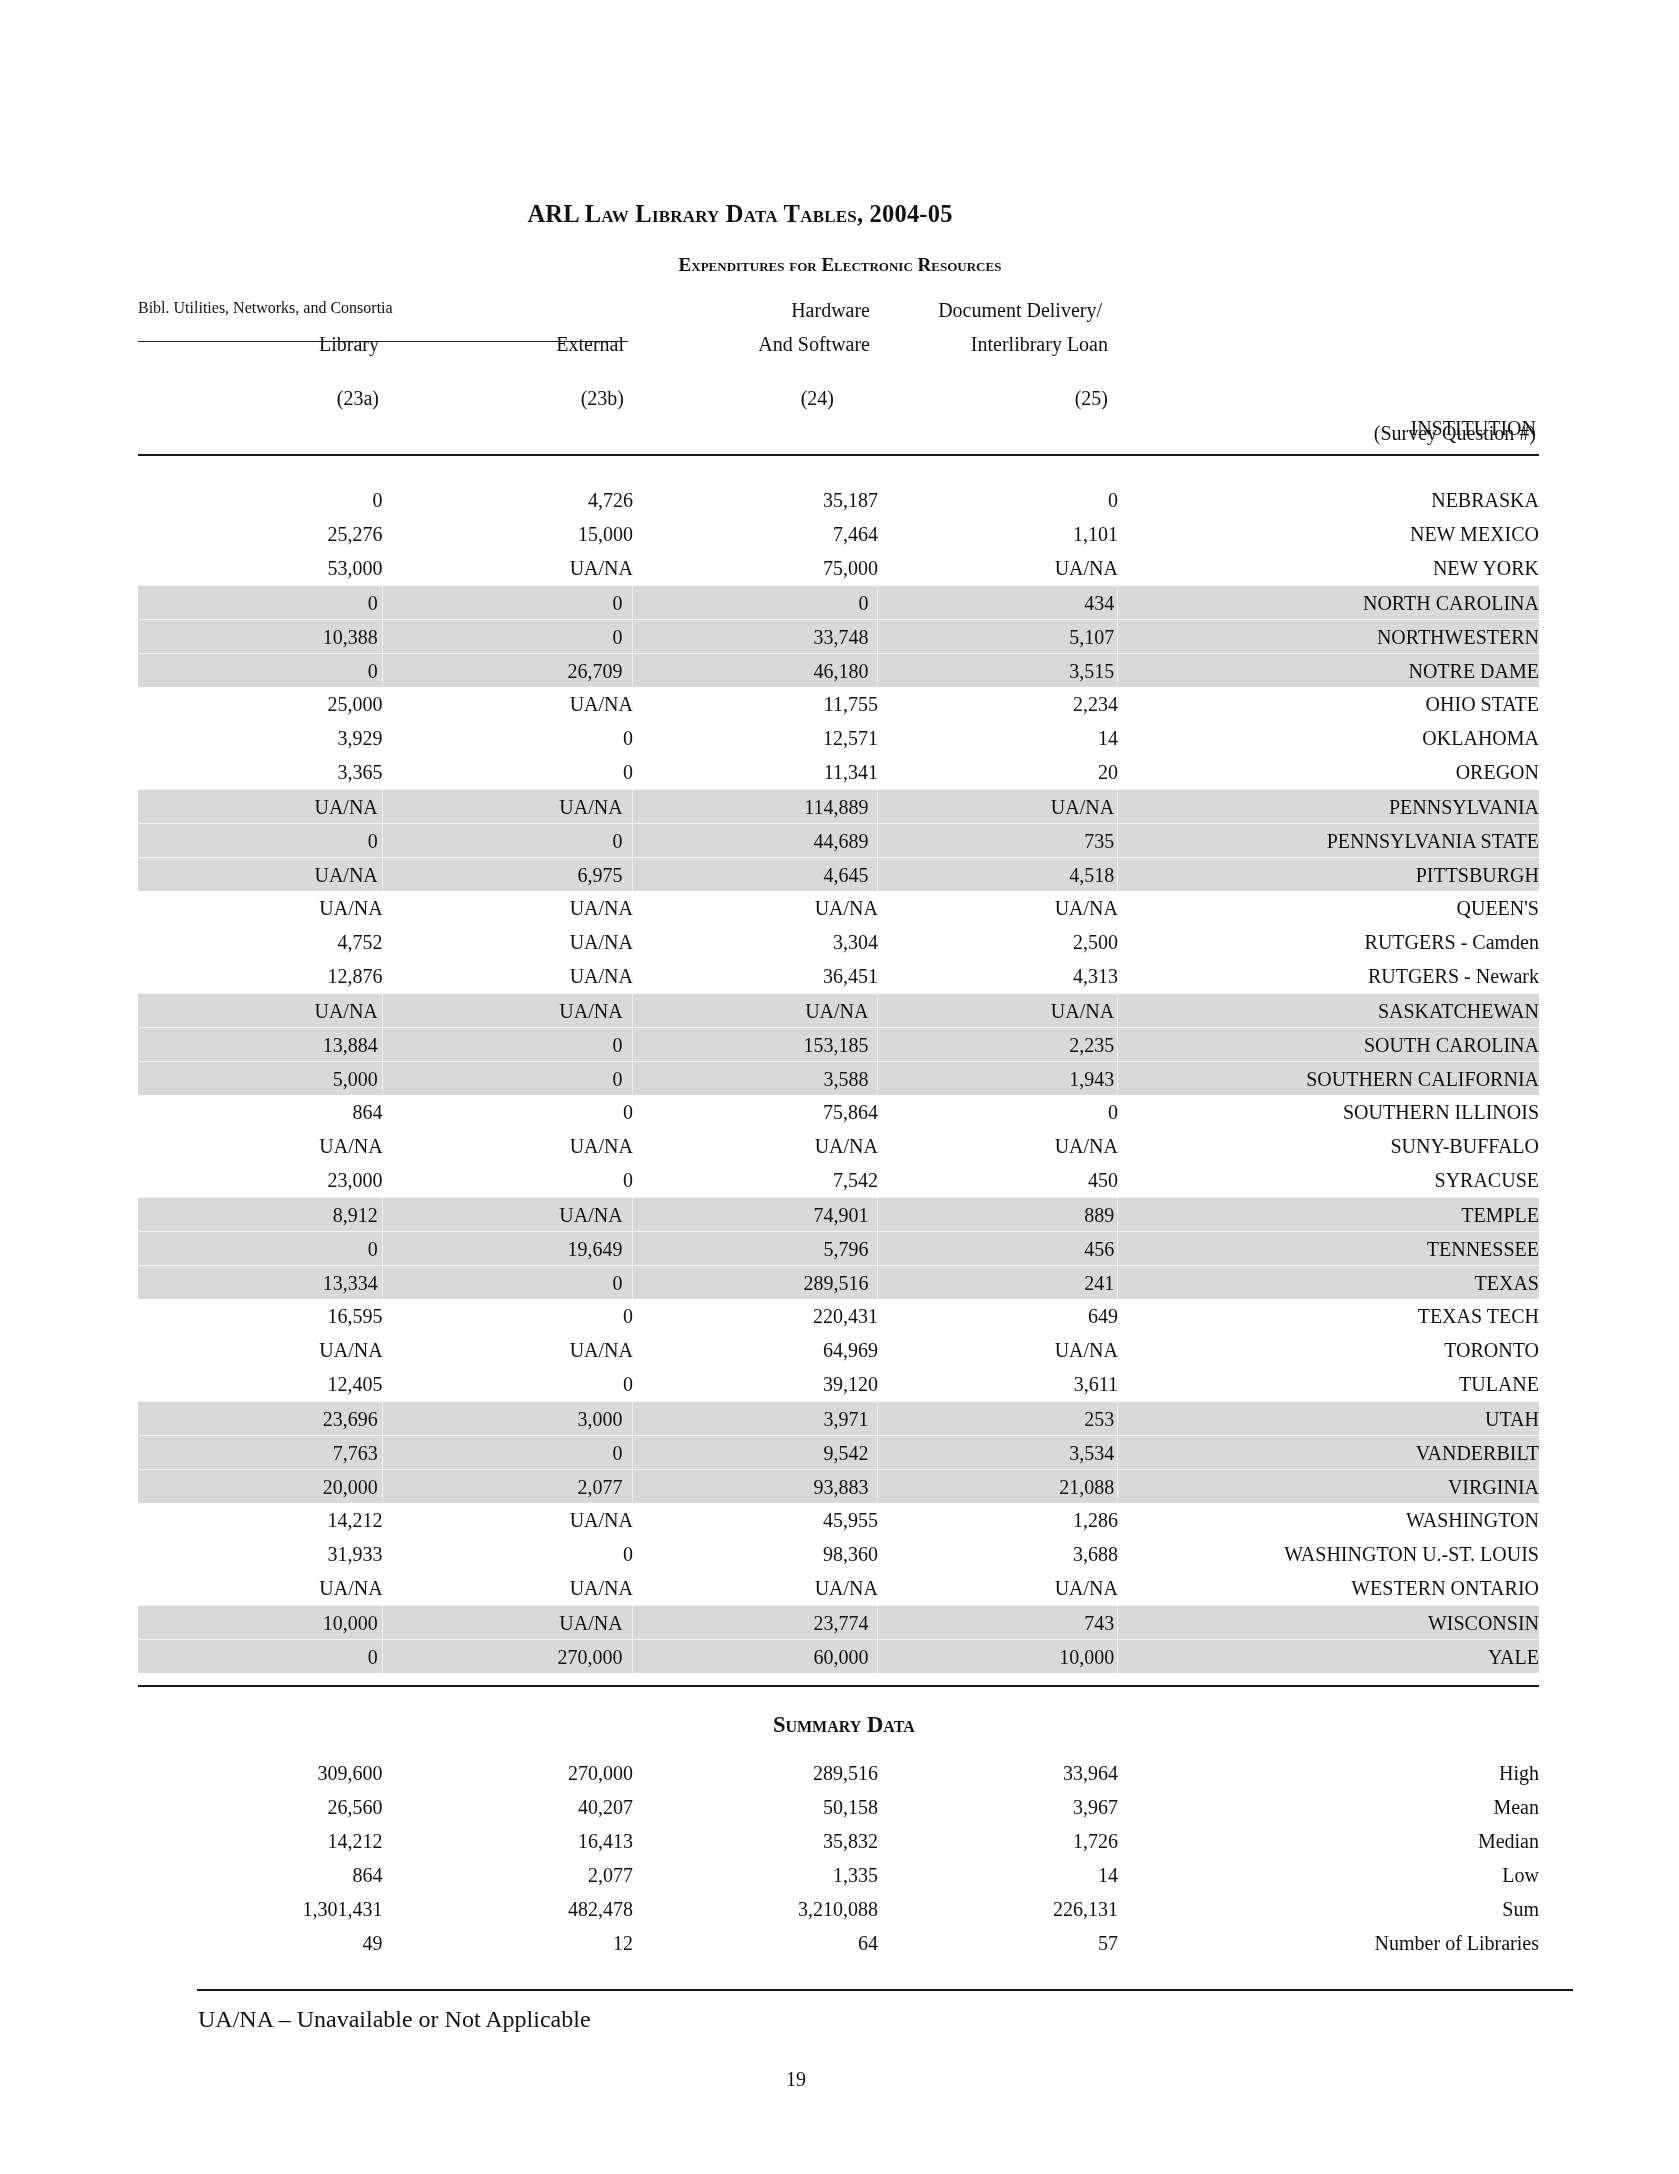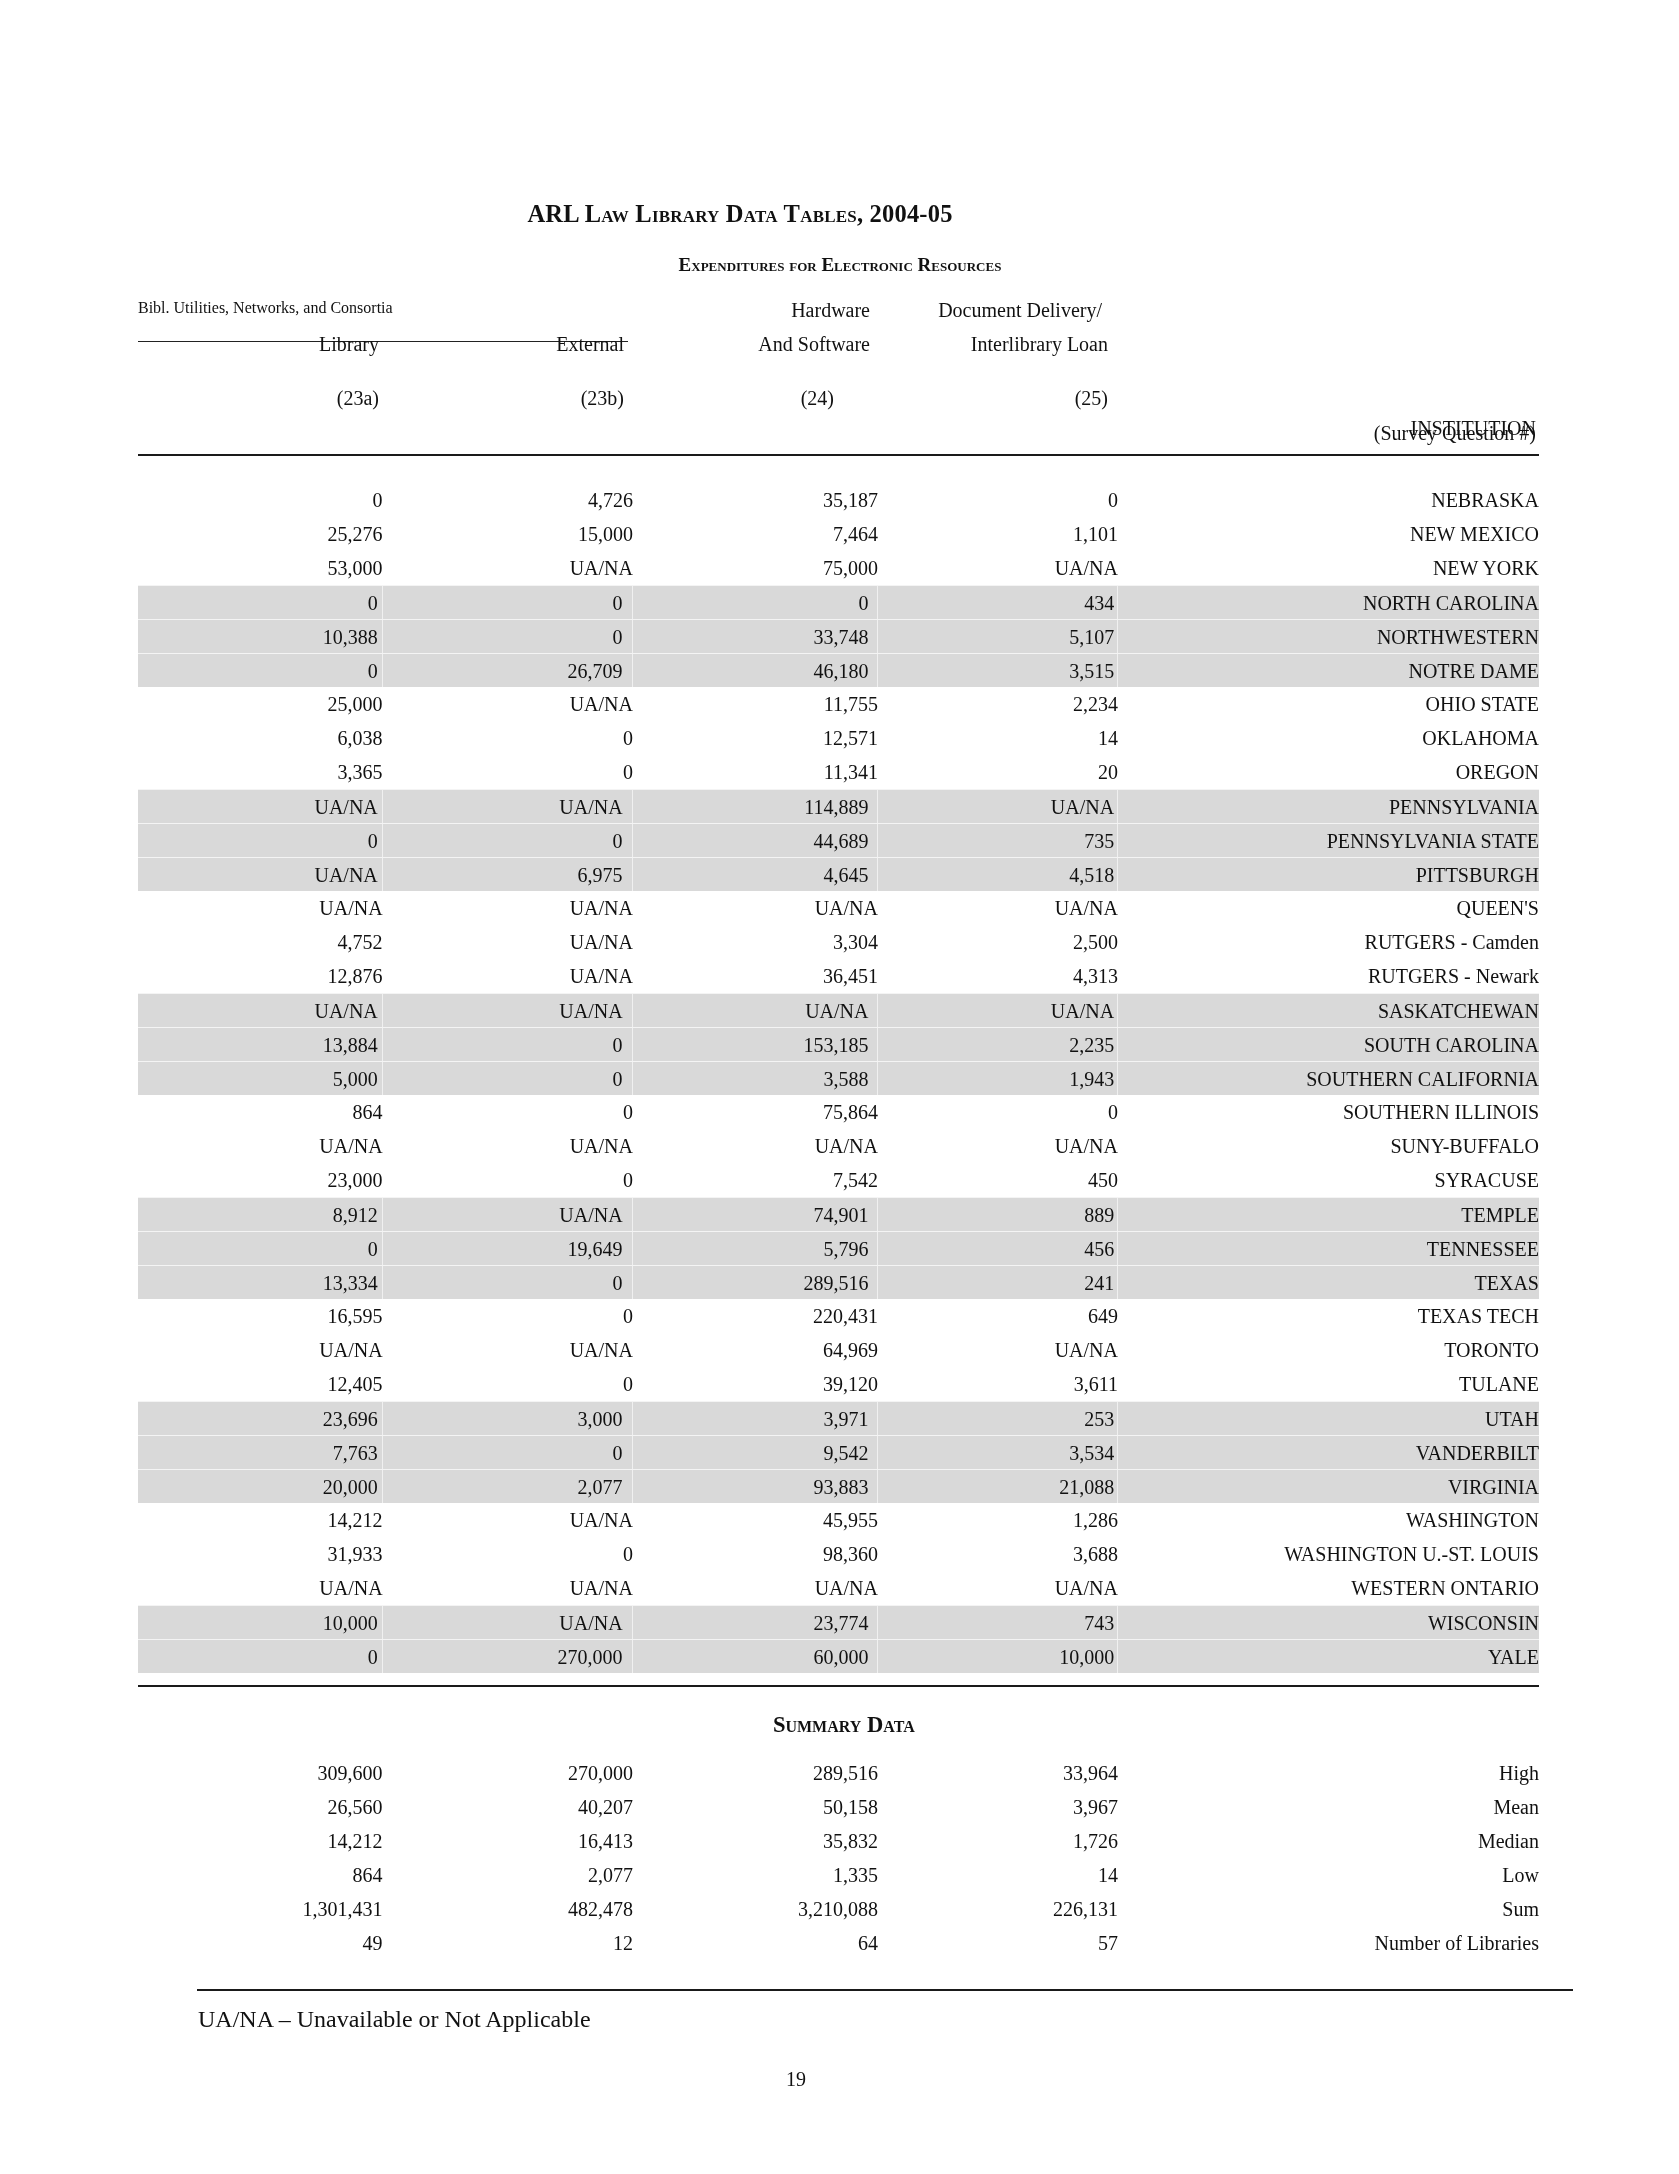--- a/index.html
+++ b/index.html
@@ -117,21 +117,21 @@
       <div class="c c5">NOTRE DAME</div>
     </div>
     <div class="row">
       <div class="c c1 sep">25,000</div>
       <div class="c c2 sep">UA/NA</div>
       <div class="c c3 sep">11,755</div>
       <div class="c c4 sep">2,234</div>
       <div class="c c5">OHIO STATE</div>
     </div>
     <div class="row">
-      <div class="c c1 sep">6,038</div>
+      <div class="c c1 sep">3,929</div>
       <div class="c c2 sep">0</div>
       <div class="c c3 sep">12,571</div>
       <div class="c c4 sep">14</div>
       <div class="c c5">OKLAHOMA</div>
     </div>
     <div class="row">
       <div class="c c1 sep">3,365</div>
       <div class="c c2 sep">0</div>
       <div class="c c3 sep">11,341</div>
       <div class="c c4 sep">20</div>

